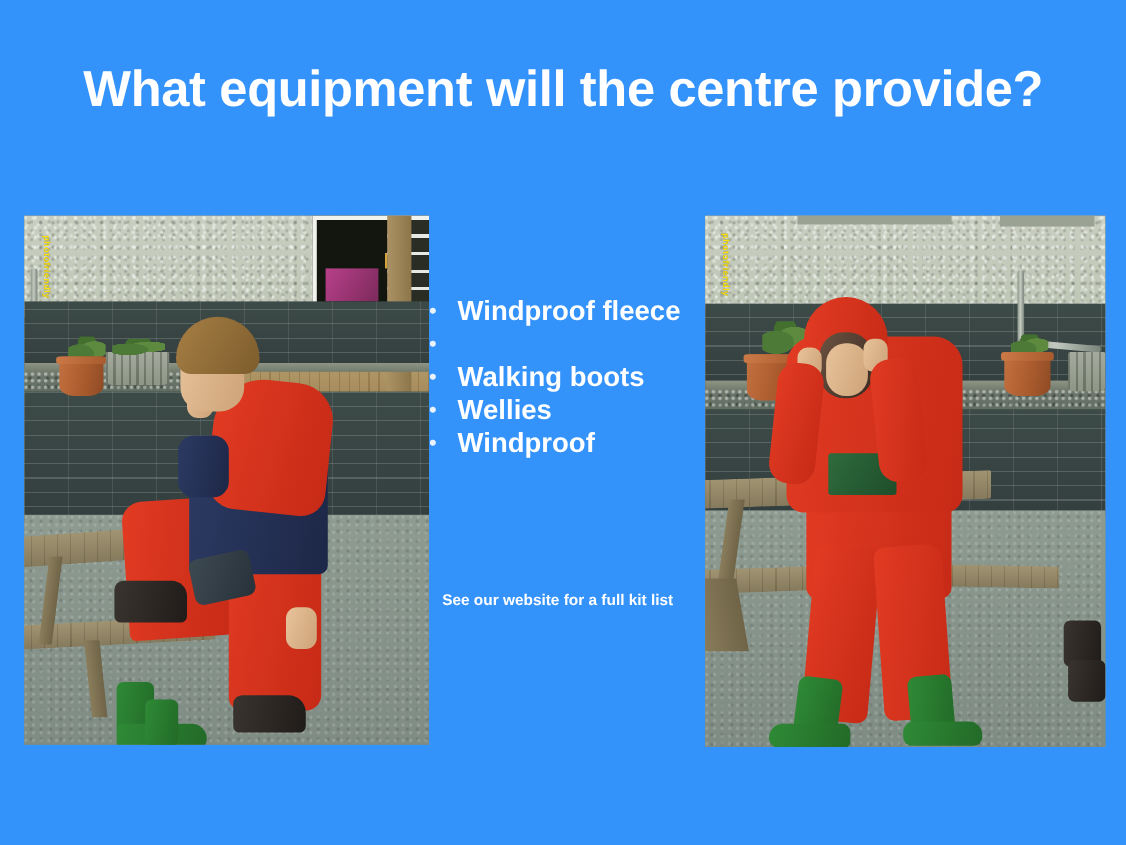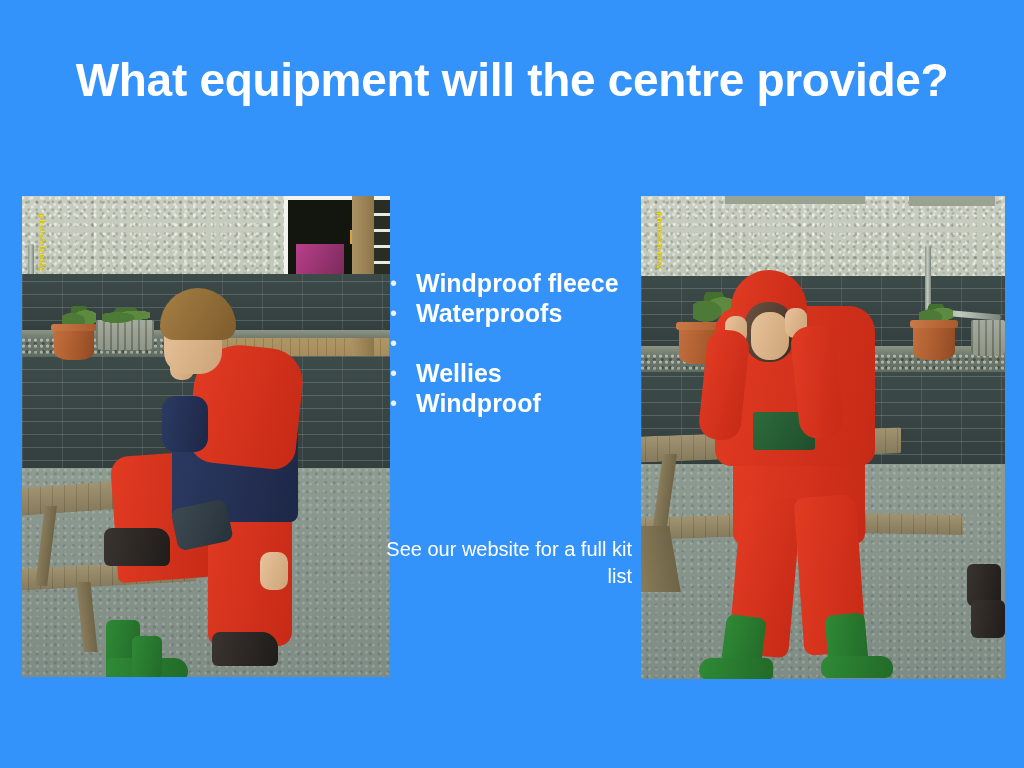--- a/index.html
+++ b/index.html
@@ -64,24 +64,24 @@
     line-height: 30px;
     flex: 1 1 auto;
   }
 
   
   .note {
     position: absolute;
     left: 382px;
     top: 536px;
     width: 250px;
-    text-align: right;
+    text-align: center;
     color: #ffffff;
-    font-size: 20px;
-    font-weight: normal;
+    font-size: 14px;
+    font-weight: bold;
     line-height: 1.36;
   }
 
   
   .photo {
     position: absolute;
     overflow: hidden;
     background: #7d8a7c;
   }
   .photo-left {
@@ -330,24 +330,24 @@
     <span class="watermark" style="left:14px;top:16px;">photofriendly</span>
   </div>
 
   <div class="bullets">
     <div class="bullet-row">
       <span class="bullet-dot">•</span>
       <span class="bullet-text">Windproof fleece</span>
     </div>
     <div class="bullet-row">
       <span class="bullet-dot">•</span>
-      <span class="bullet-text">Waterproofs</span>
-    </div>
-    <div class="bullet-row">
-      <span class="bullet-dot">•</span>
+    </div>
+    <div class="bullet-row">
+      <span class="bullet-dot">•</span>
+      <span class="bullet-text">Walking boots</span>
     </div>
     <div class="bullet-row">
       <span class="bullet-dot">•</span>
       <span class="bullet-text">Wellies</span>
     </div>
     <div class="bullet-row">
       <span class="bullet-dot">•</span>
       <span class="bullet-text">Windproof</span>
     </div>
   </div>

